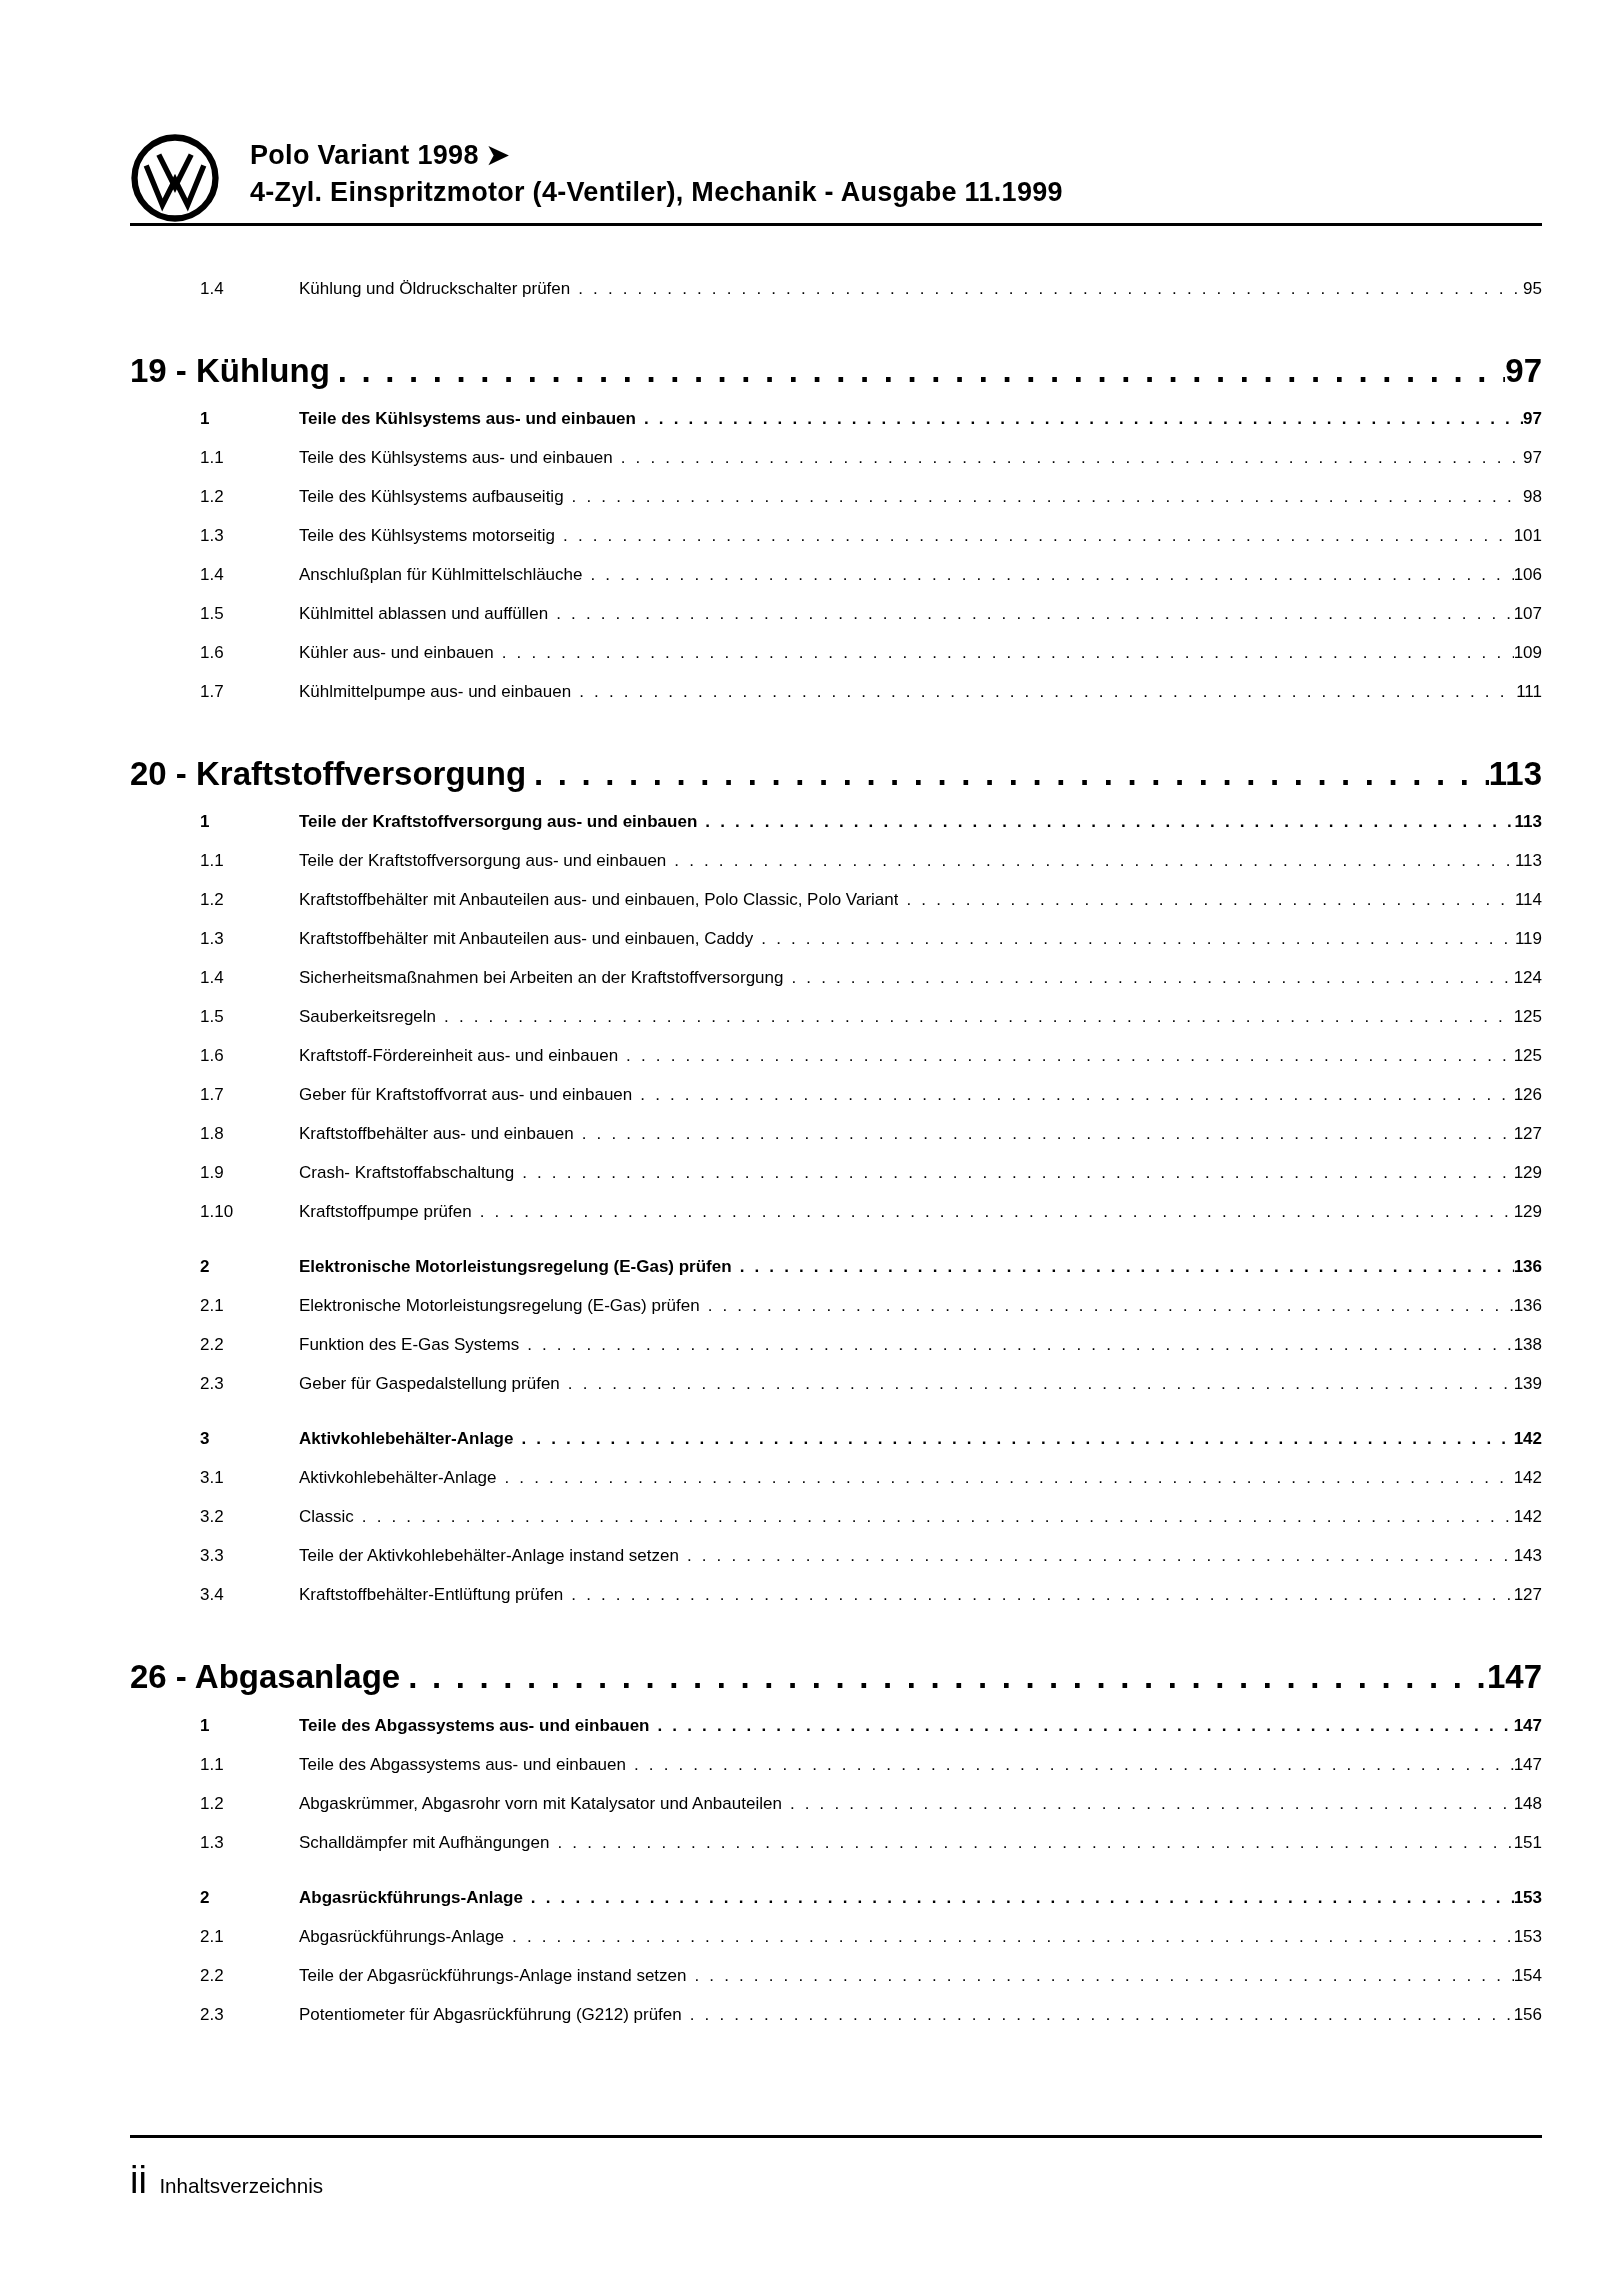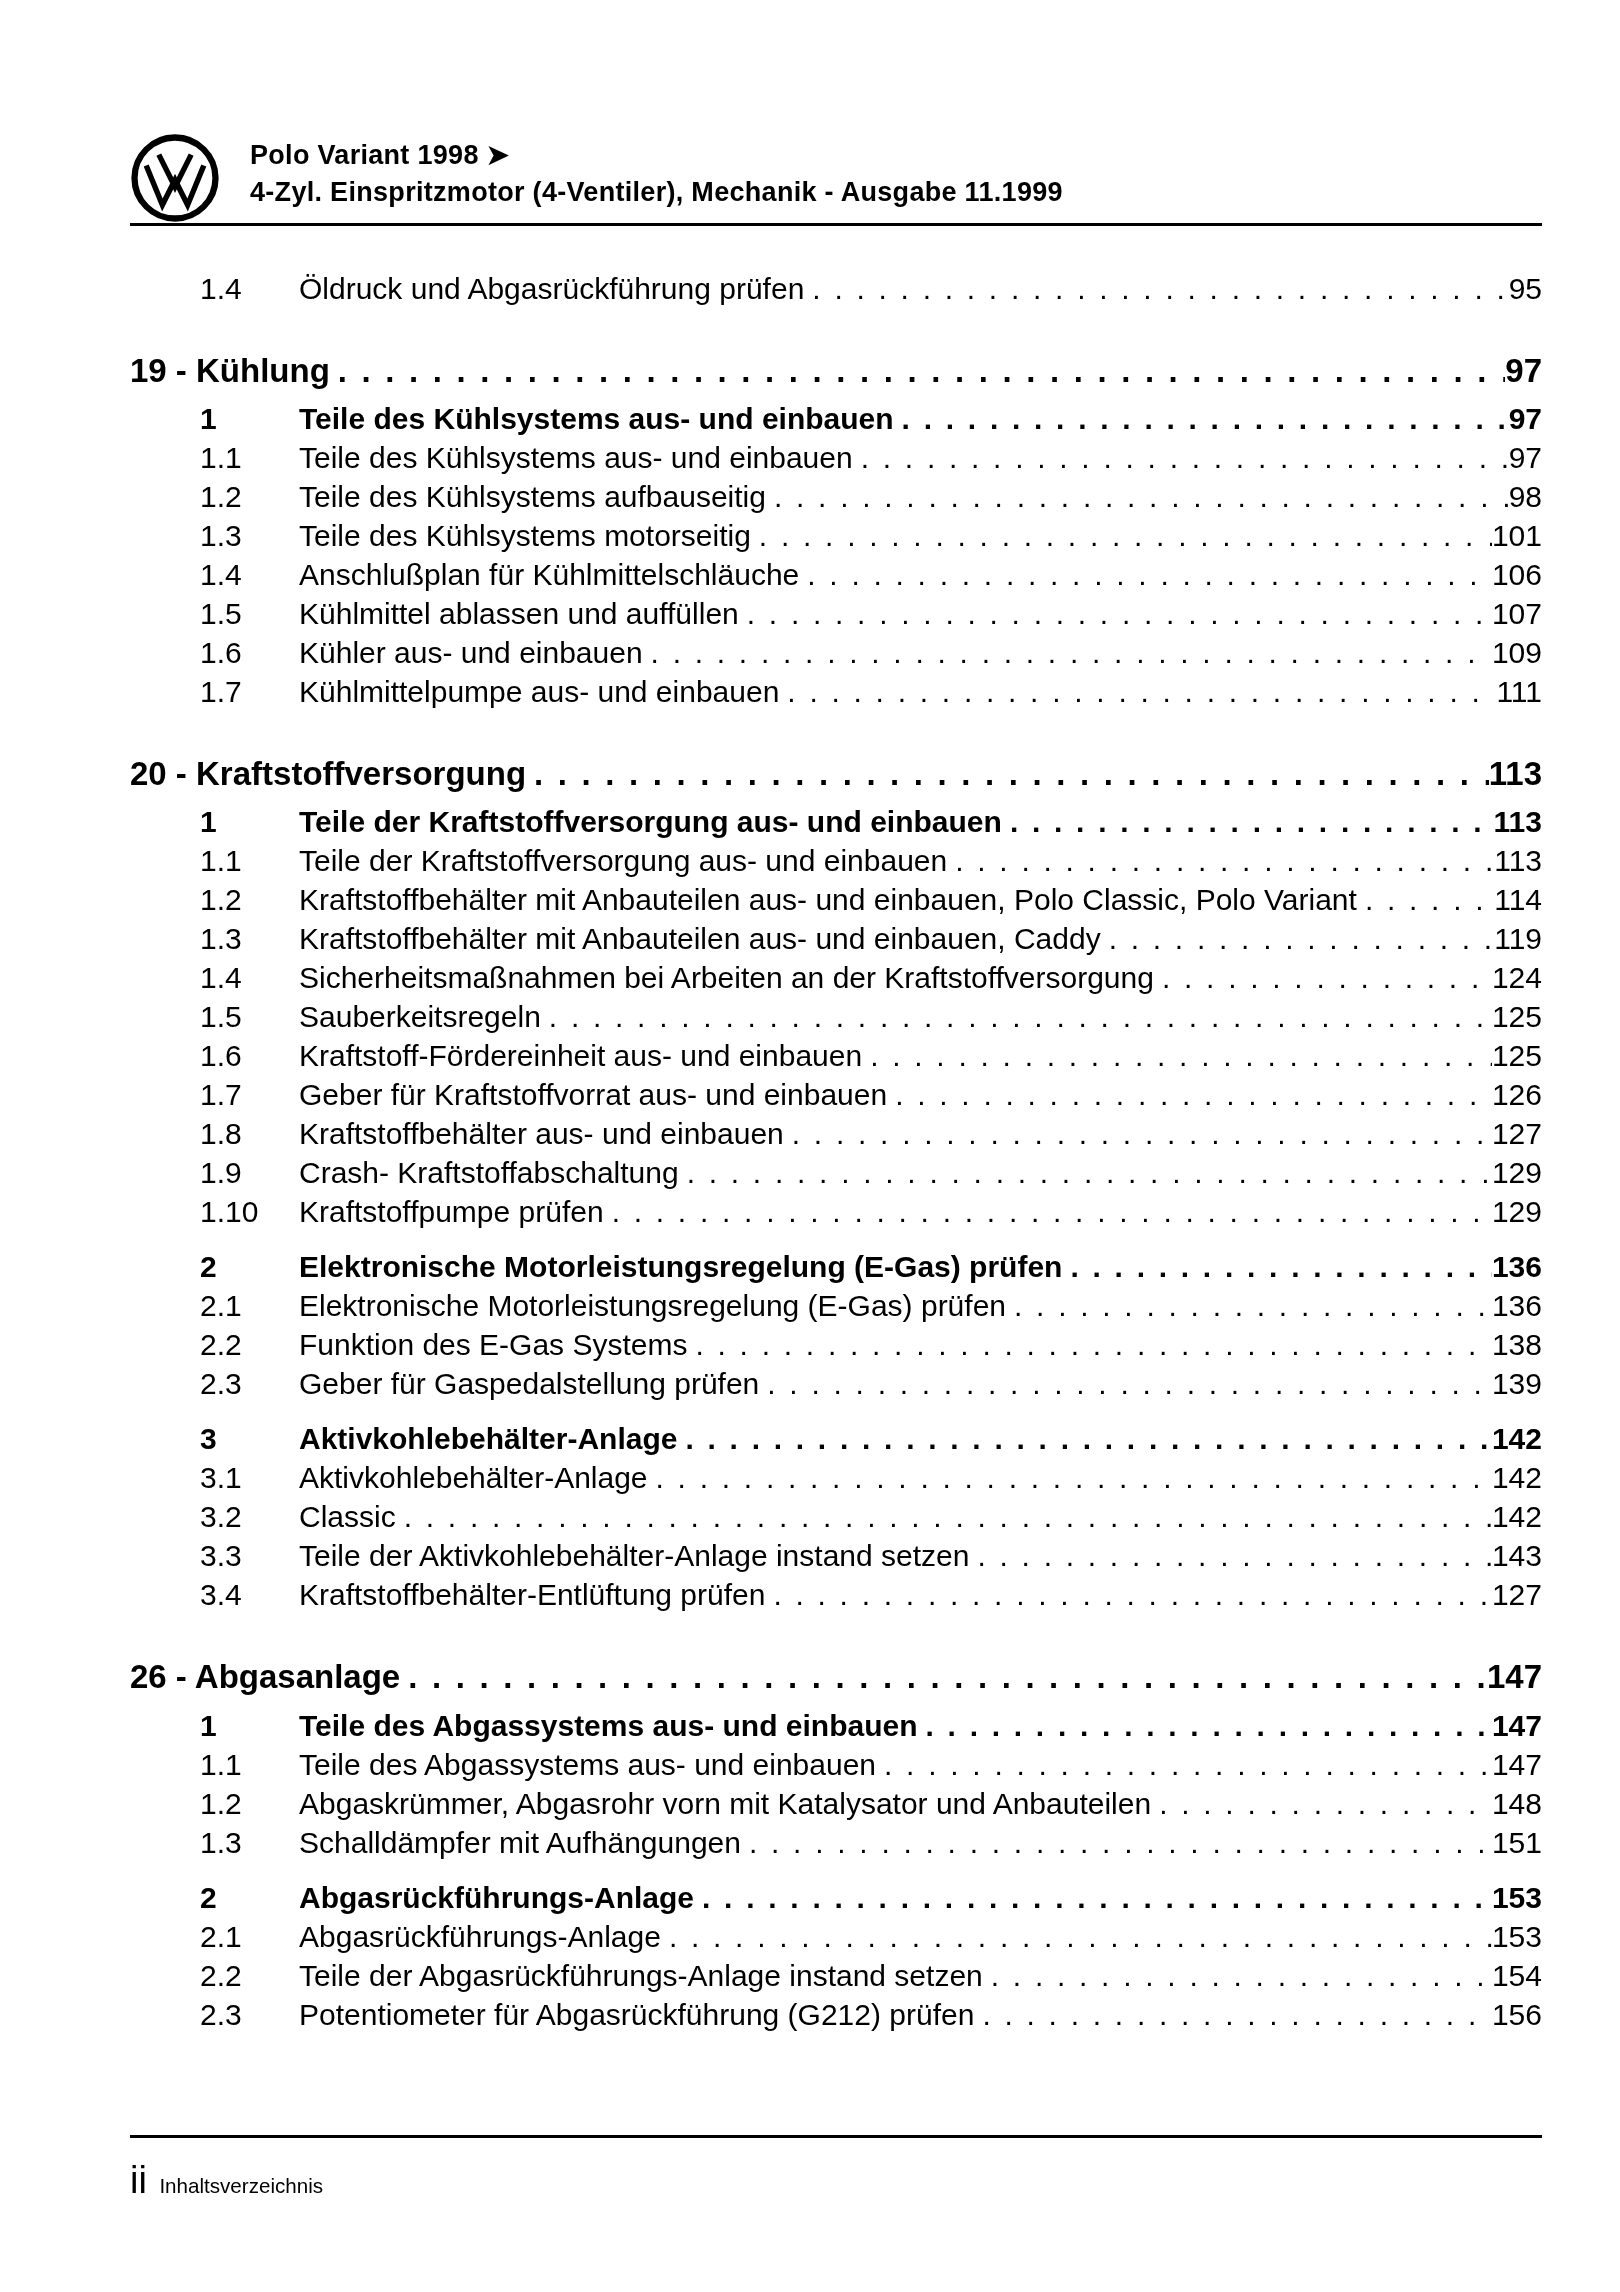--- a/index.html
+++ b/index.html
@@ -18,21 +18,21 @@
   .header { display: flex; align-items: flex-start; gap: 30px; }
   .logo { width: 90px; height: 90px; flex: 0 0 auto; }
   .header-text { padding-top: 3.6px; }
   .header-line {
     font-weight: bold; font-size: 27px; line-height: 37px;
     letter-spacing: 0.3px; white-space: nowrap;
   }
   .header-rule { border: none; border-top: 3.6px solid #000; margin-top: 0px; }
   
   .toc { margin-top: 43px; }
-  .row { display: flex; align-items: baseline; font-size: 30px; line-height: 39px; }
+  .row { display: flex; align-items: baseline; font-size: 17px; line-height: 39px; }
   .row.entry { padding-left: 70px; }
   .row .num { flex: 0 0 99px; }
   .row.level1 { font-weight: bold; }
   .row.level1.gap { margin-top: 16px; }
   .row.chapter {
     font-size: 33px; line-height: 43px; font-weight: bold;
     margin-top: 41px; margin-bottom: 7.2px;
   }
   .label { white-space: nowrap; flex: 0 1 auto; overflow: hidden; }
   .leader {
@@ -66,21 +66,21 @@
     <div class="header-text">
       <div class="header-line">Polo Variant 1998 ➤</div>
       <div class="header-line">4-Zyl. Einspritzmotor (4-Ventiler), Mechanik - Ausgabe 11.1999</div>
     </div>
   </div>
   <hr class="header-rule">
 
   <div class="toc">
       <div class="row entry level2">
         <span class="num">1.4</span>
-        <span class="label">Öldruck und Abgasrückführung prüfen</span>
+        <span class="label">Kühlung und Öldruckschalter prüfen</span>
         <span class="leader"></span>
         <span class="page-num">95</span>
       </div>
       <div class="row chapter">
         <span class="label">19 - Kühlung</span>
         <span class="leader"></span>
         <span class="page-num">97</span>
       </div>
       <div class="row entry level1">
         <span class="num">1</span>

